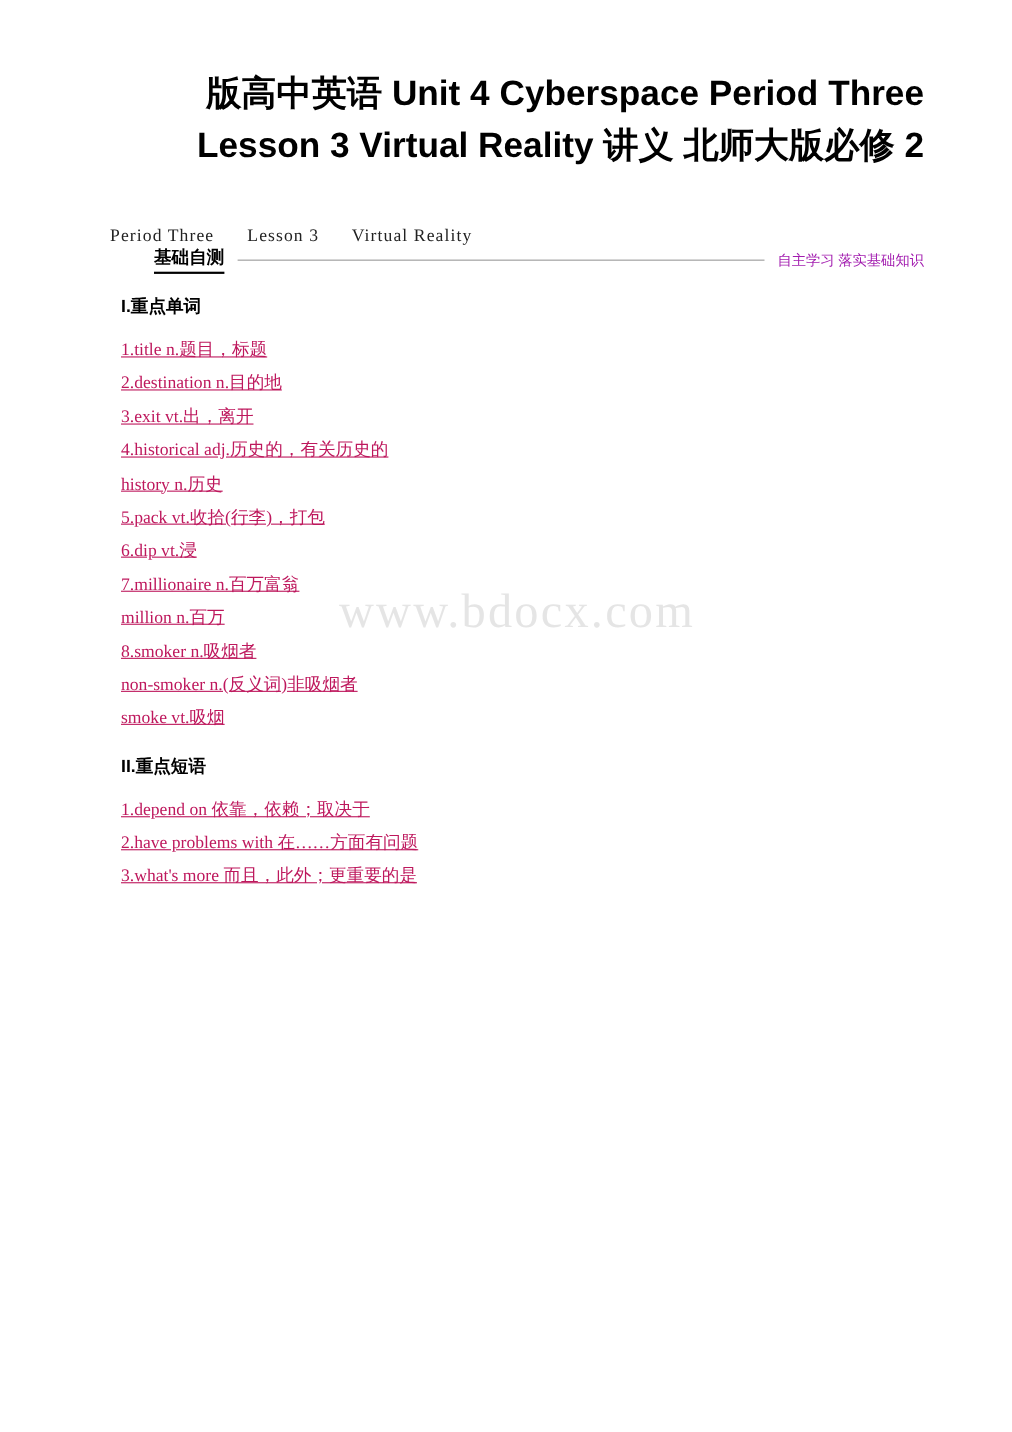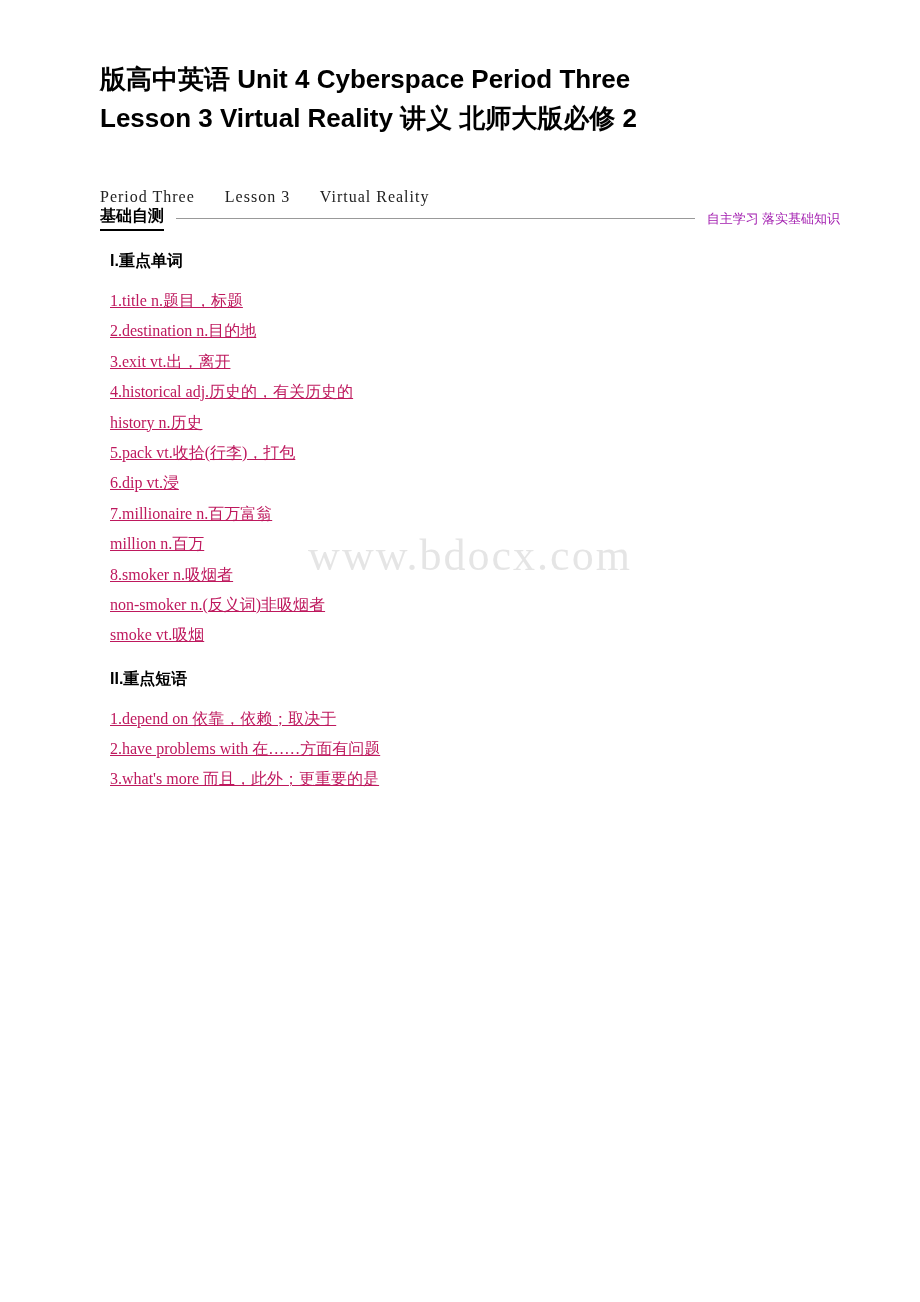--- a/index.html
+++ b/index.html
@@ -11,25 +11,26 @@
     body {
       background: #ffffff;
       font-family: "SimSun", "宋体", "Times New Roman", serif;
       color: #000000;
       width: 920px;
       min-height: 1302px;
       padding: 60px 80px 60px 100px;
     }
 
     .main-title {
-      font-size: 26px;
+      font-size: 32px;
       font-weight: bold;
       line-height: 1.5;
       margin-bottom: 50px;
       font-family: "SimHei", "黑体", sans-serif;
+      text-align: right;
     }
 
     .subtitle-line {
       font-size: 16px;
       color: #222;
       font-family: "Times New Roman", "SimSun", serif;
       letter-spacing: 1px;
     }
 
     .section-header {
@@ -40,20 +41,21 @@
     }
 
     .section-header-label {
       font-size: 16px;
       font-weight: bold;
       color: #000;
       border-bottom: 2.5px solid #000;
       padding-bottom: 2px;
       white-space: nowrap;
       font-family: "SimHei", "黑体", sans-serif;
+      margin-left: 40px;
     }
 
     .section-header-line {
       flex: 1;
       height: 1px;
       background: #999;
     }
 
     .section-header-right {
       font-size: 13px;

